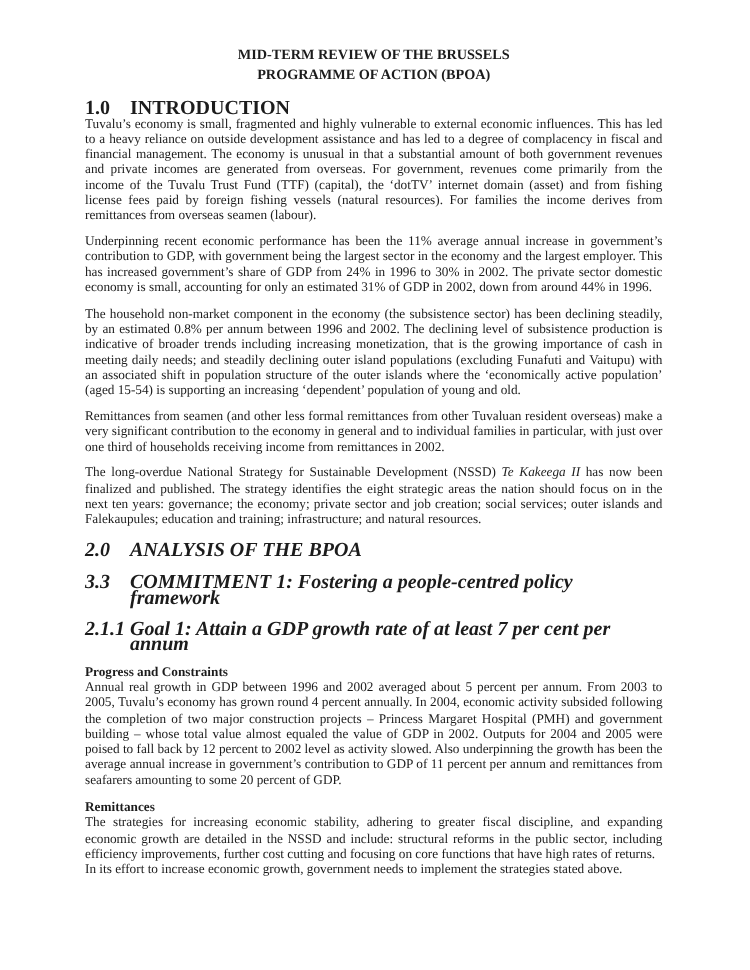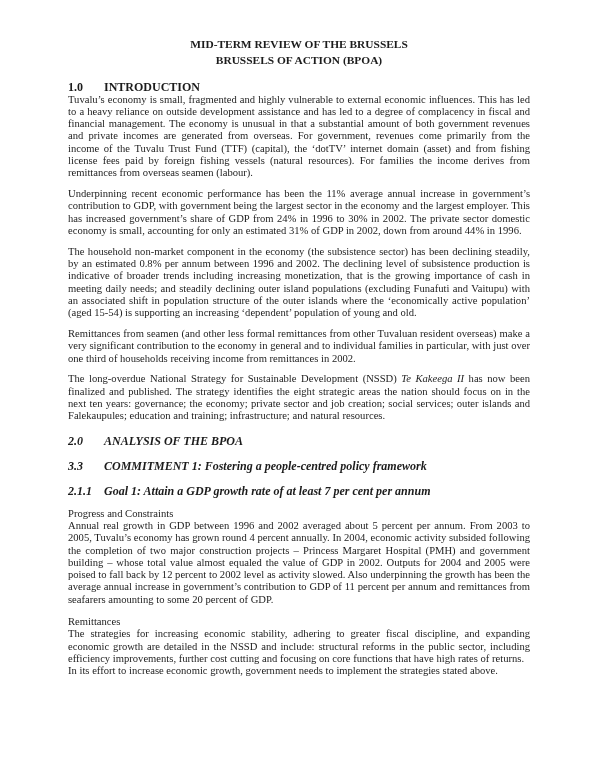--- a/index.html
+++ b/index.html
@@ -18,47 +18,47 @@
   }
   .doc-title {
     text-align: center;
     font-weight: bold;
     font-size: 11.4px;
     line-height: 15.5px;
   }
   .hrow {
     display: flex;
     font-weight: bold;
-    font-size: 12px;
+    font-size: 16px;
     line-height: 12.5px;
   }
   .hrow .hnum { flex: 0 0 36px; }
   .hrow .htext { flex: 1 1 auto; }
   .h-intro    { margin-top: 13px; }
   .h-section  { margin-top: 12.5px; font-style: italic; }
   p {
     margin: 8.5px 0 0 0;
     text-align: justify;
   }
   p.first { margin-top: 0; }
   .subhead {
-    font-weight: normal;
+    font-weight: bold;
     margin-top: 10px;
     line-height: 12.3px;
   }
   em { font-style: italic; }
 </style>
 </head>
 <body>
 
 <div class="page">
 
   <div class="doc-title">
     <div>MID-TERM REVIEW OF THE BRUSSELS</div>
-    <div>BRUSSELS OF ACTION (BPOA)</div>
+    <div>PROGRAMME OF ACTION (BPOA)</div>
   </div>
 
   <div class="hrow h-intro">
     <span class="hnum">1.0</span>
     <span class="htext">INTRODUCTION</span>
   </div>
 
   <p class="first">Tuvalu’s economy is small, fragmented and highly vulnerable to external economic influences. This has led to a heavy reliance on outside development assistance and has led to a degree of complacency in fiscal and financial management. The economy is unusual in that a substantial amount of both government revenues and private incomes are generated from overseas. For government, revenues come primarily from the income of the Tuvalu Trust Fund (TTF) (capital), the ‘dotTV’ internet domain (asset) and from fishing license fees paid by foreign fishing vessels (natural resources). For families the income derives from remittances from overseas seamen (labour).</p>
   <p>Underpinning recent economic performance has been the 11% average annual increase in government’s contribution to GDP, with government being the largest sector in the economy and the largest employer. This has increased government’s share of GDP from 24% in 1996 to 30% in 2002. The private sector domestic economy is small, accounting for only an estimated 31% of GDP in 2002, down from around 44% in 1996.</p>
   <p>The household non-market component in the economy (the subsistence sector) has been declining steadily, by an estimated 0.8% per annum between 1996 and 2002. The declining level of subsistence production is indicative of broader trends including increasing monetization, that is the growing importance of cash in meeting daily needs; and steadily declining outer island populations (excluding Funafuti and Vaitupu) with an associated shift in population structure of the outer islands where the ‘economically active population’ (aged 15-54) is supporting an increasing ‘dependent’ population of young and old.</p>

